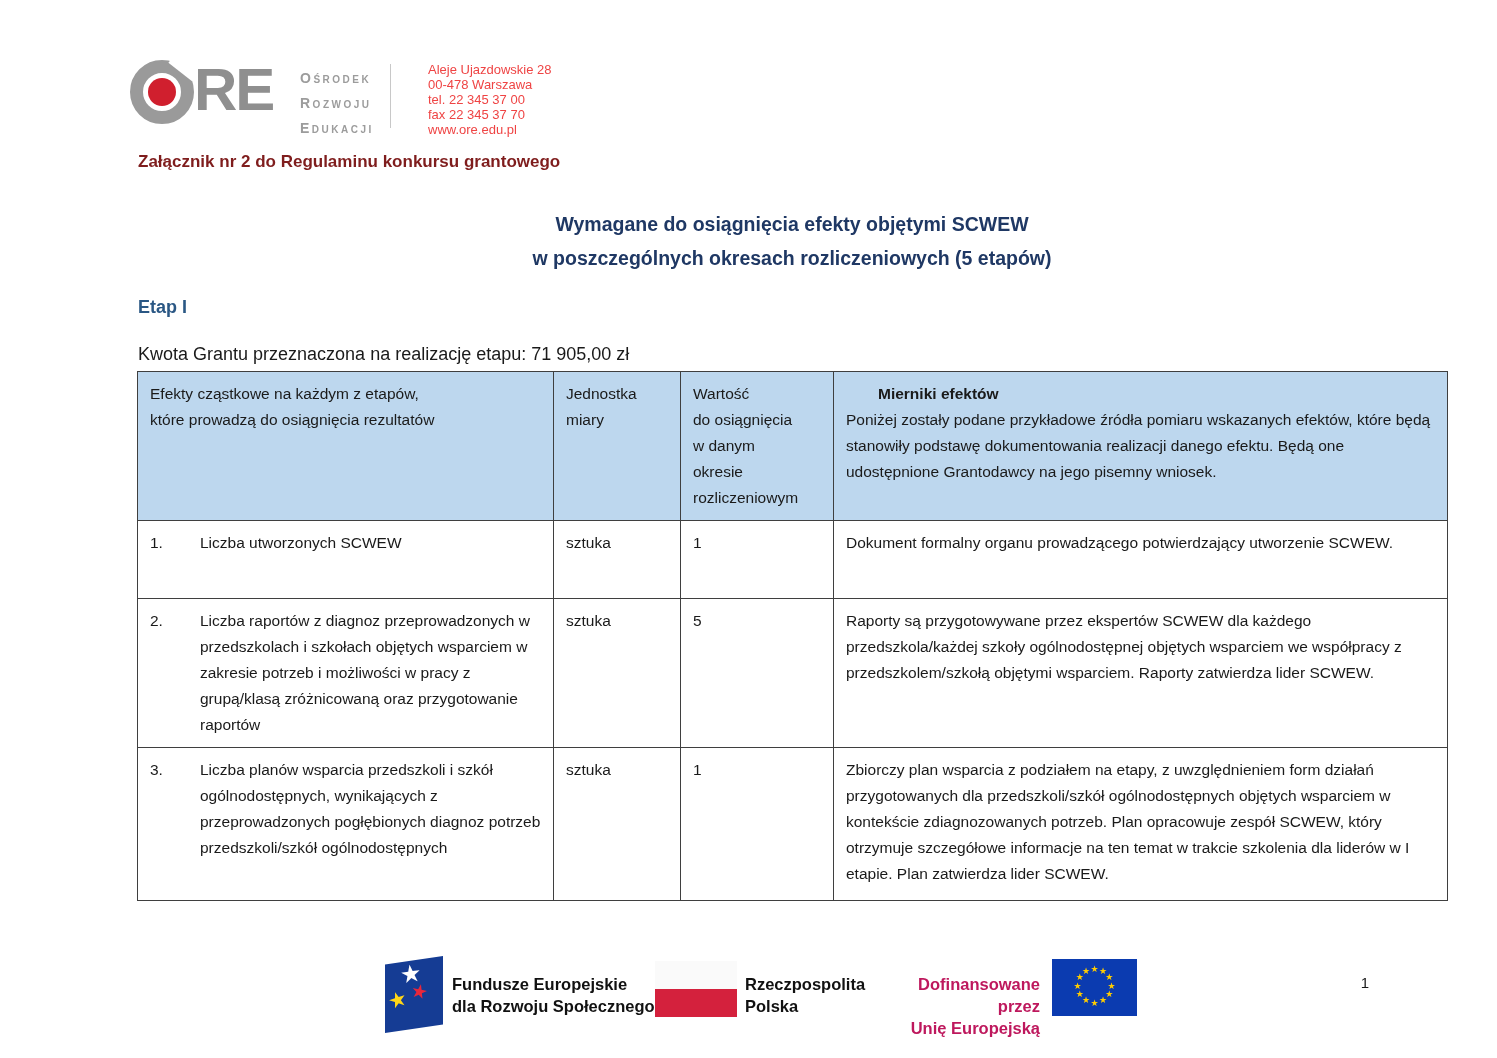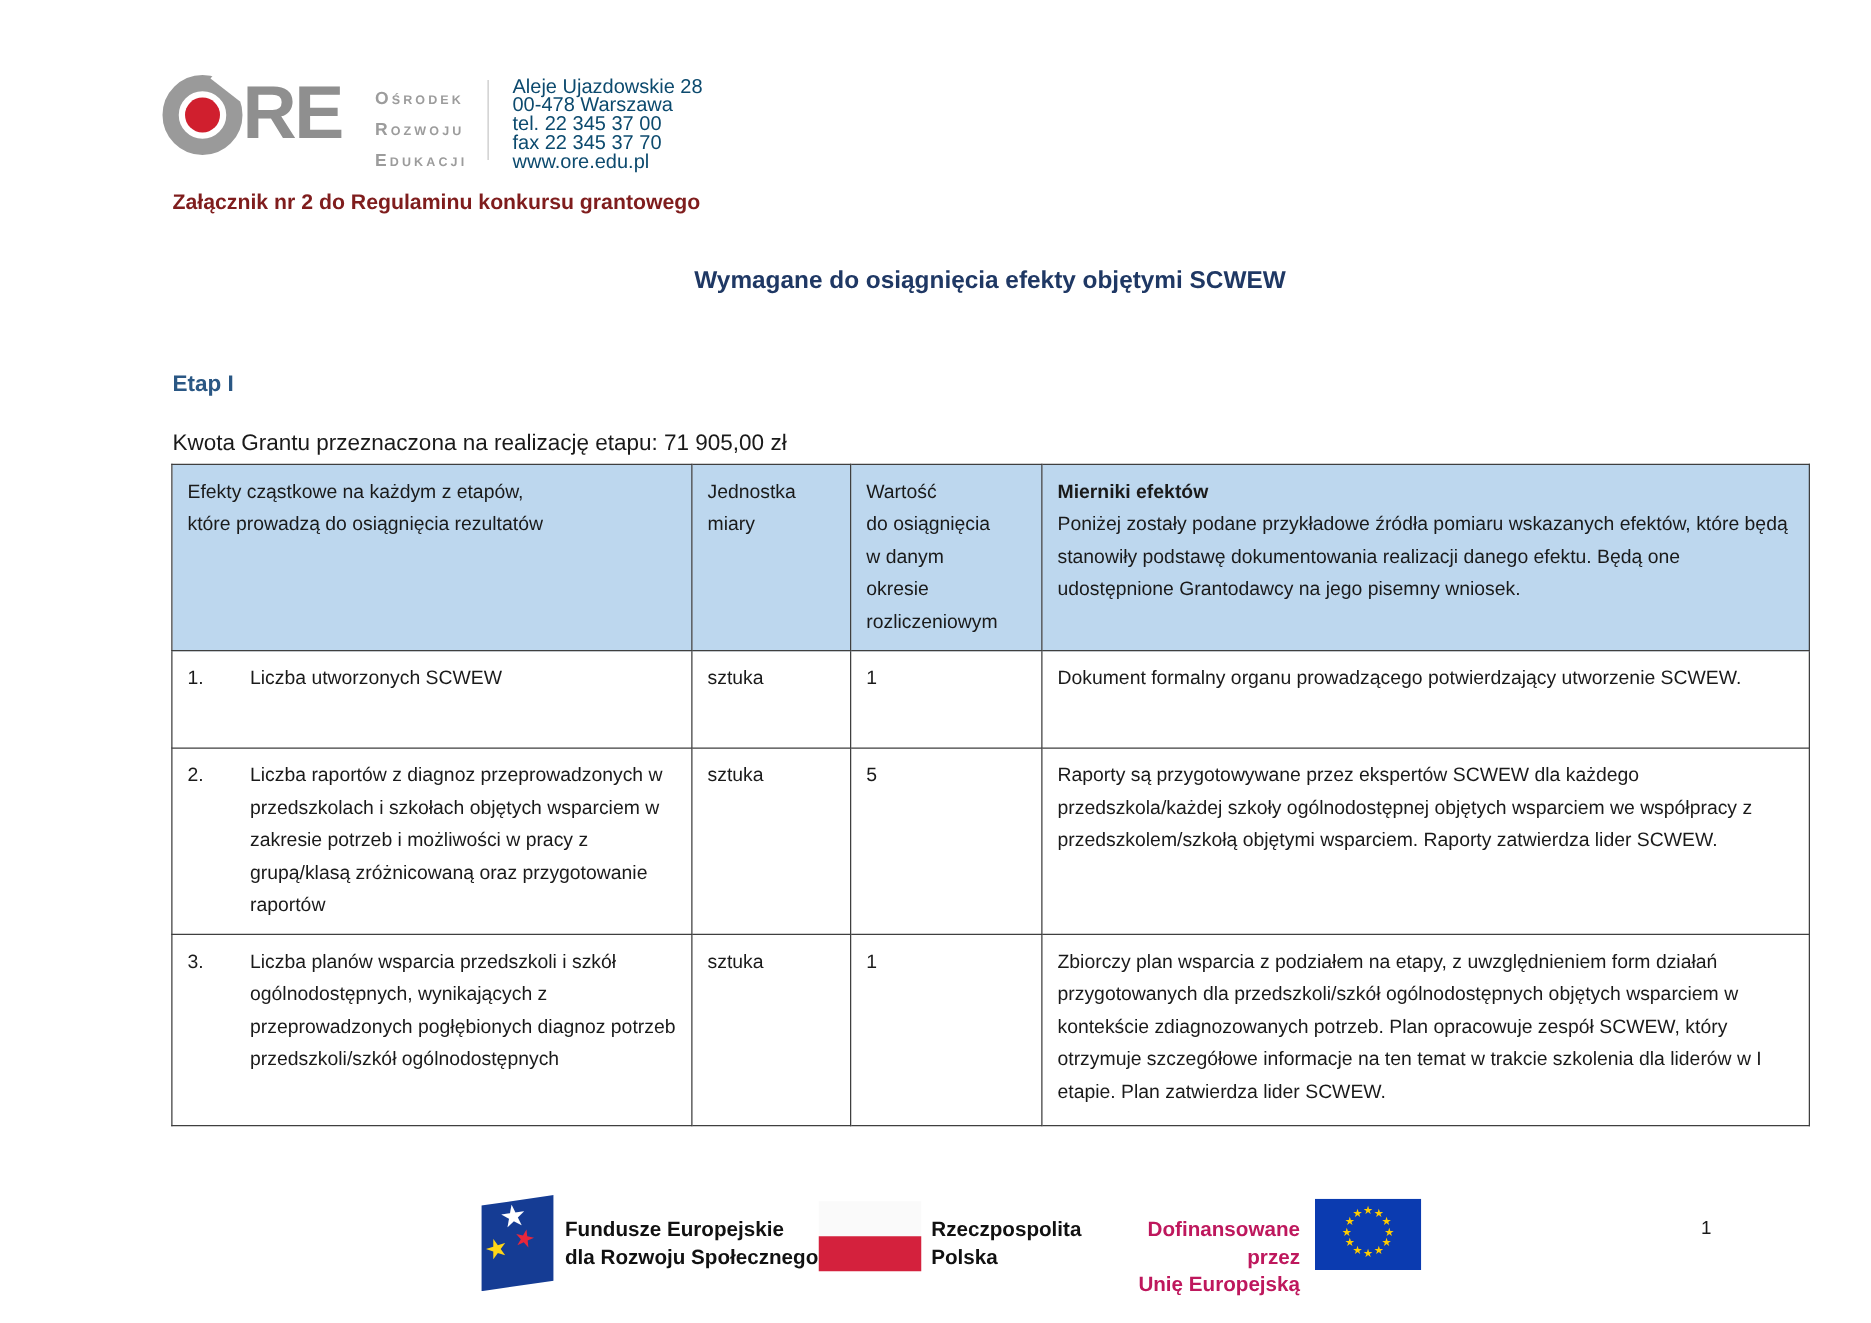--- a/index.html
+++ b/index.html
@@ -33,22 +33,22 @@
   .ore-name {
     position:absolute; left:172px; top:14px;
     font-size:14px; color:#9c9c9c; letter-spacing:2.5px;
     line-height:25px; font-variant:small-caps; font-weight:bold;
   }
   .ore-divider {
     position:absolute; left:262px; top:12px; width:1px; height:64px;
     background:#c8c8c8;
   }
   .ore-address {
-    position:absolute; left:282px; top:10px;
-    font-size:16px; color:#0c4a6e; line-height:15px;
+    position:absolute; left:300px; top:10px;
+    font-size:13px; color:#ef4444; line-height:15px;
   }
 
   
   .attachment-line {
     position:absolute; left:138px; top:152px;
     font-size:17px; font-weight:bold; color:#7f1d1d;
   }
   .doc-title {
     position:absolute; left:137px; top:207px; width:1310px;
     text-align:center; font-size:19.5px; font-weight:bold;
@@ -75,21 +75,21 @@
   }
   table.effects th { background:#bdd7ee; }
   .col-effect { width:416px; }
   .col-unit   { width:127px; }
   .col-value  { width:153px; }
   .col-measure{ width:614px; }
   tr.hdr      { height:141px; }
   tr.r0       { height:78px;  }
   tr.r1       { height:147px; }
   tr.r2       { height:153px; }
-  .bold { font-weight:bold; }
+  .bold { font-weight:bold;margin-left:32px; }
   .prelines { white-space:pre-line; }
   .effect-cell { display:flex; }
   .effect-num { width:34px; flex:0 0 34px; }
   .effect-text { flex:1;margin-left:16px; }
 
   
   .fe-logo-group { position:absolute; left:385px; top:956px; }
   .fe-flag {
     position:absolute; left:0; top:0; width:58px; height:77px;
     background:#153c94;
@@ -147,20 +147,21 @@
     <div>tel. 22 345 37 00</div>
     <div>fax 22 345 37 70</div>
     <div>www.ore.edu.pl</div>
   </div>
 </div>
 
 <div class="attachment-line">Załącznik nr 2 do Regulaminu konkursu grantowego</div>
 
 <div class="doc-title">
   <div>Wymagane do osiągnięcia efekty objętymi SCWEW</div>
+  <div>w poszczególnych okresach rozliczeniowych (5 etapów)</div>
 </div>
 
 <div class="stage-label">Etap I</div>
 <div class="amount-line">Kwota Grantu przeznaczona na realizację etapu: 71 905,00 zł</div>
 
 <div class="effects-table-wrap">
   <table class="effects">
     <colgroup>
       <col class="col-effect">
         <col class="col-unit">

